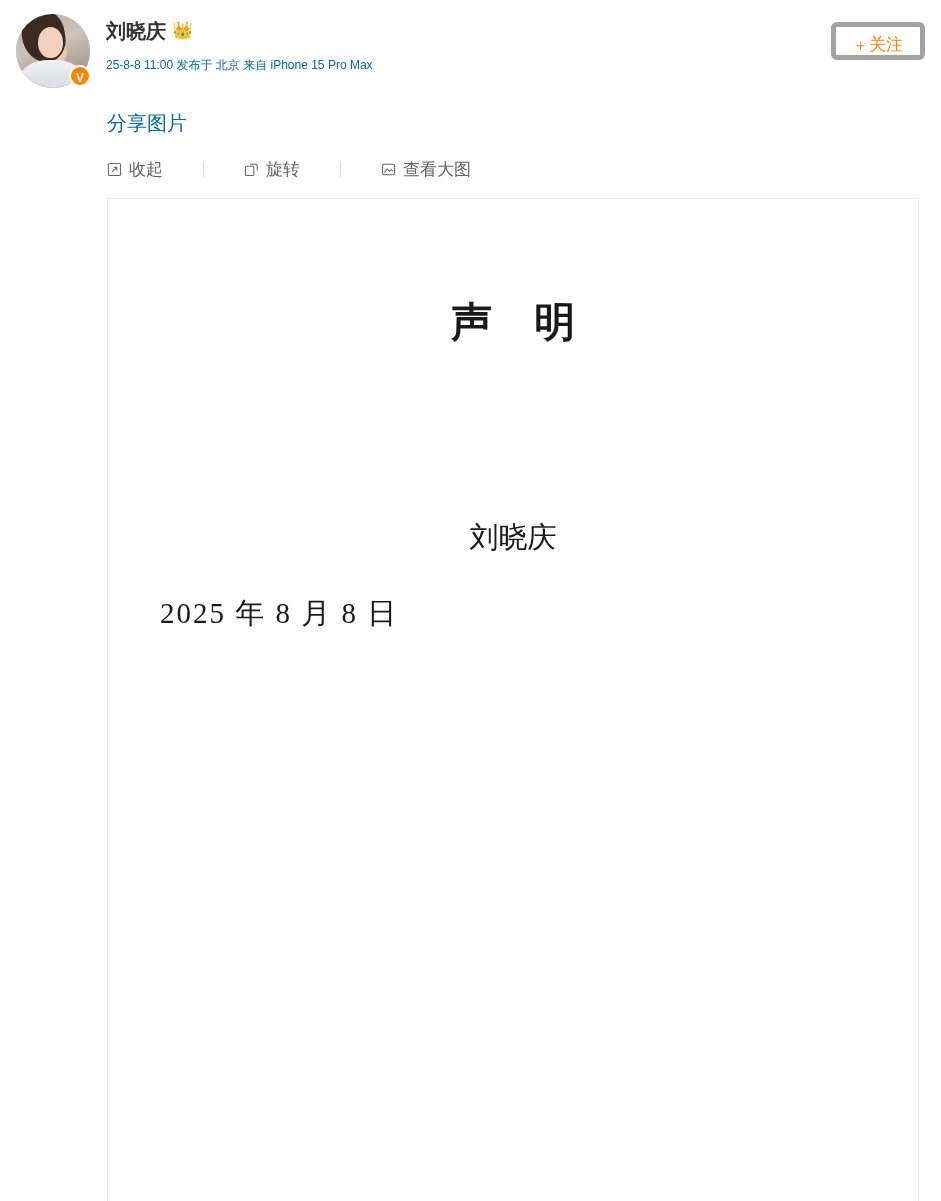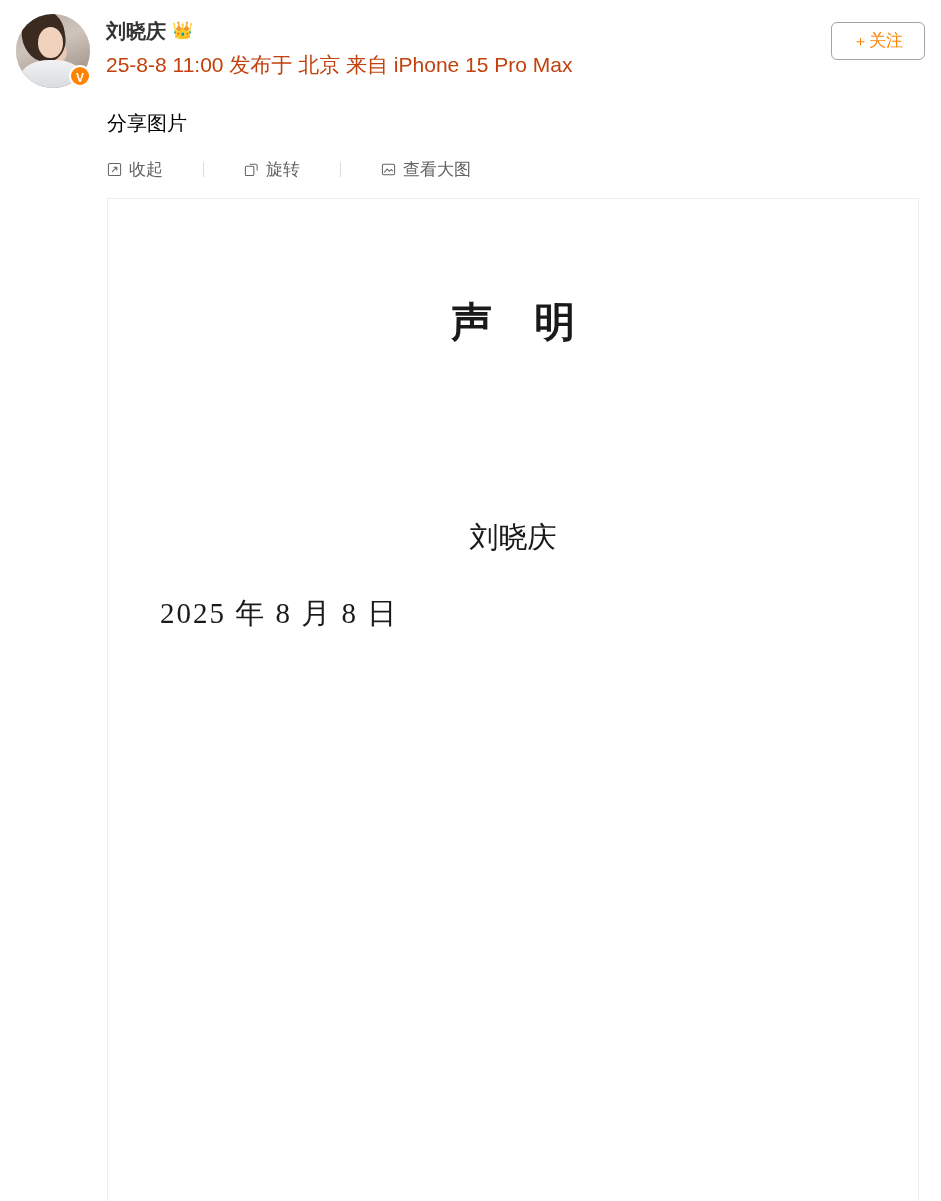--- a/index.html
+++ b/index.html
@@ -114,57 +114,57 @@
     font-weight: bold;
     color: #333333;
     line-height: 26px;
   }
   .crown-icon {
     font-size: 17px;
     line-height: 20px;
   }
   .meta-row {
     margin-top: 9px;
-    font-size: 21px;
-    color: #c2410c;
+    font-size: 12px;
+    color: #0369a1;
     line-height: 24px;
     white-space: nowrap;
     overflow: hidden;
     text-overflow: ellipsis;
   }
 
   .follow-btn {
     position: absolute;
     right: 0;
     top: 8px;
     height: 38px;
     min-width: 94px;
     padding: 0 16px;
-    border: 1px solid #a3a3a3;
+    border: 5px solid #a3a3a3;
     border-radius: 6px;
     background: #ffffff;
     color: #ff8200;
     font-size: 17px;
     line-height: 36px;
     text-align: center;
     box-sizing: border-box;
     cursor: pointer;
     white-space: nowrap;
   }
   .follow-btn .plus {
     font-size: 15px;
     margin-right: 1px;
   }
 
   
   .post-text {
     margin: 20px 0 0 91px;
     font-size: 20px;
     line-height: 30px;
-    color: #000000;
+    color: #0369a1;
   }
 
   
   .img-toolbar {
     margin: 19px 0 16px 91px;
     display: flex;
     align-items: center;
     font-size: 17px;
     color: #646464;
     height: 24px;

